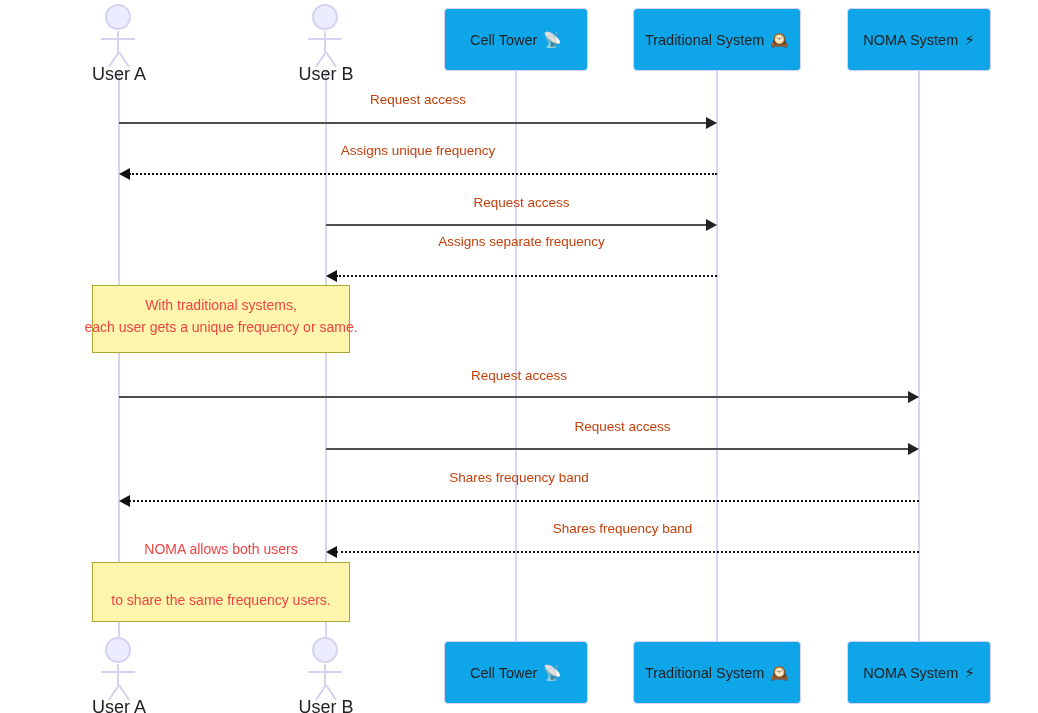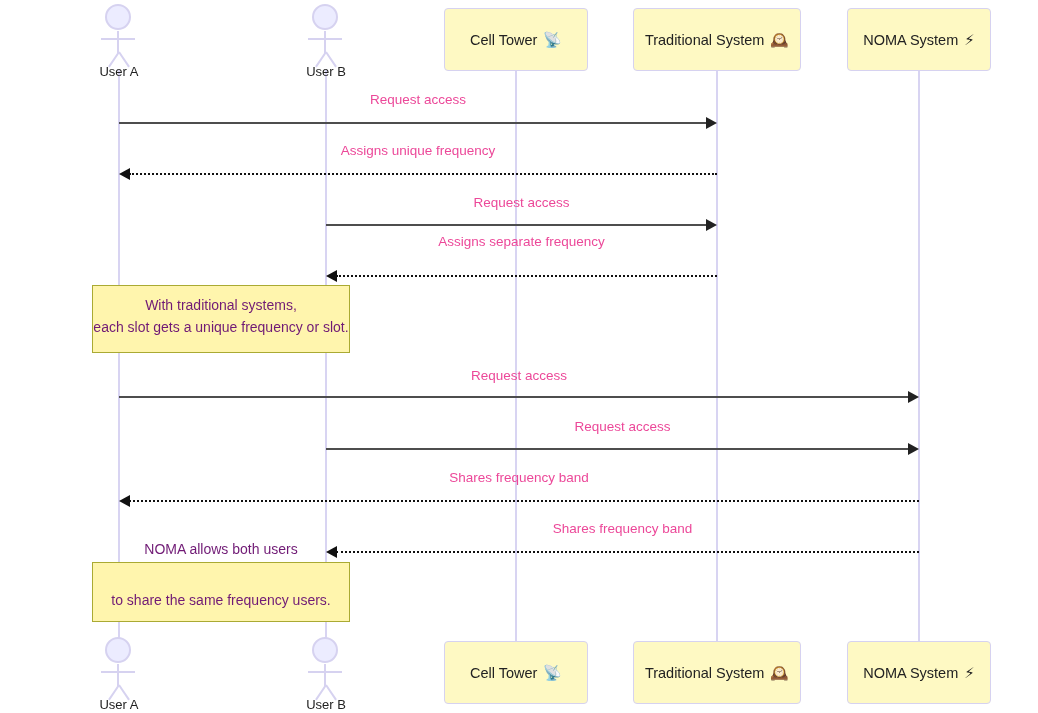--- a/index.html
+++ b/index.html
@@ -72,50 +72,50 @@
     transform: rotate(34deg);
   }
   .actor .leg-r {
     left: 27px;
     transform-origin: top center;
     transform: rotate(-34deg);
   }
   .actor-label {
     position: absolute;
     text-align: center;
-    font-size: 13px;
+    font-size: 18px;
     color: #222222;
     white-space: nowrap;
   }
 
   
   .participant-box {
     position: absolute;
-    background: #fef9c3;
+    background: #0ea5e9;
     border: 1px solid #d6d2f0;
     border-radius: 4px;
     box-sizing: border-box;
     display: flex;
     align-items: center;
     justify-content: center;
     font-size: 14.5px;
     color: #222222;
     white-space: nowrap;
   }
   .participant-box .emoji {
     margin-left: 6px;
     font-size: 15px;
     line-height: 1;
   }
 
   
   .msg-label {
     position: absolute;
     font-size: 13.5px;
-    color: #ec4899;
+    color: #c2410c;
     white-space: nowrap;
     text-align: center;
     transform: translateX(-50%);
   }
   .msg-line {
     position: absolute;
     height: 0;
     border-top: 2px solid #4d4d4d;
   }
   .msg-line.dotted {
@@ -140,21 +140,21 @@
   
   .note-box {
     position: absolute;
     background: #fff5ad;
     border: 1px solid #aaaa33;
     box-sizing: border-box;
   }
   .note-text {
     position: absolute;
     font-size: 14px;
-    color: #701a75;
+    color: #ef4444;
     line-height: 22px;
     white-space: nowrap;
     transform: translateX(-50%);
   }
 </style>
 </head>
 <body>
 
 <div id="diagram-root">
 
@@ -220,21 +220,21 @@
       <div class="arrow-head left" style="top: 495px; left: 119px;"></div>
       <div class="msg-label" style="left: 519px; top: 470px;">Shares frequency band</div>
       <div class="msg-line dotted" style="left: 336px; width: 583px; top: 551px;"></div>
       <div class="arrow-head left" style="top: 546px; left: 326px;"></div>
       <div class="msg-label" style="left: 622.5px; top: 521px;">Shares frequency band</div>
     </div>
 
   <div id="notes">
       <div class="note-box" style="left: 92px; top: 285px; width: 258px; height: 68px;"></div>
       <div class="note-text" style="left: 221px; top: 294px;">With traditional systems,</div>
-      <div class="note-text" style="left: 221px; top: 316px;">each slot gets a unique frequency or slot.</div>
+      <div class="note-text" style="left: 221px; top: 316px;">each user gets a unique frequency or same.</div>
       <div class="note-box" style="left: 92px; top: 562px; width: 258px; height: 60px;"></div>
       <div class="note-text" style="left: 221px; top: 538px;">NOMA allows both users</div>
       <div class="note-text" style="left: 221px; top: 589px;">to share the same frequency users.</div>
     </div>
 
   <div id="participants-bottom">
       <div class="actor" style="left: 91px; top: 637px;">
         <div class="head"></div>
         <div class="spine"></div>
         <div class="arms"></div>

